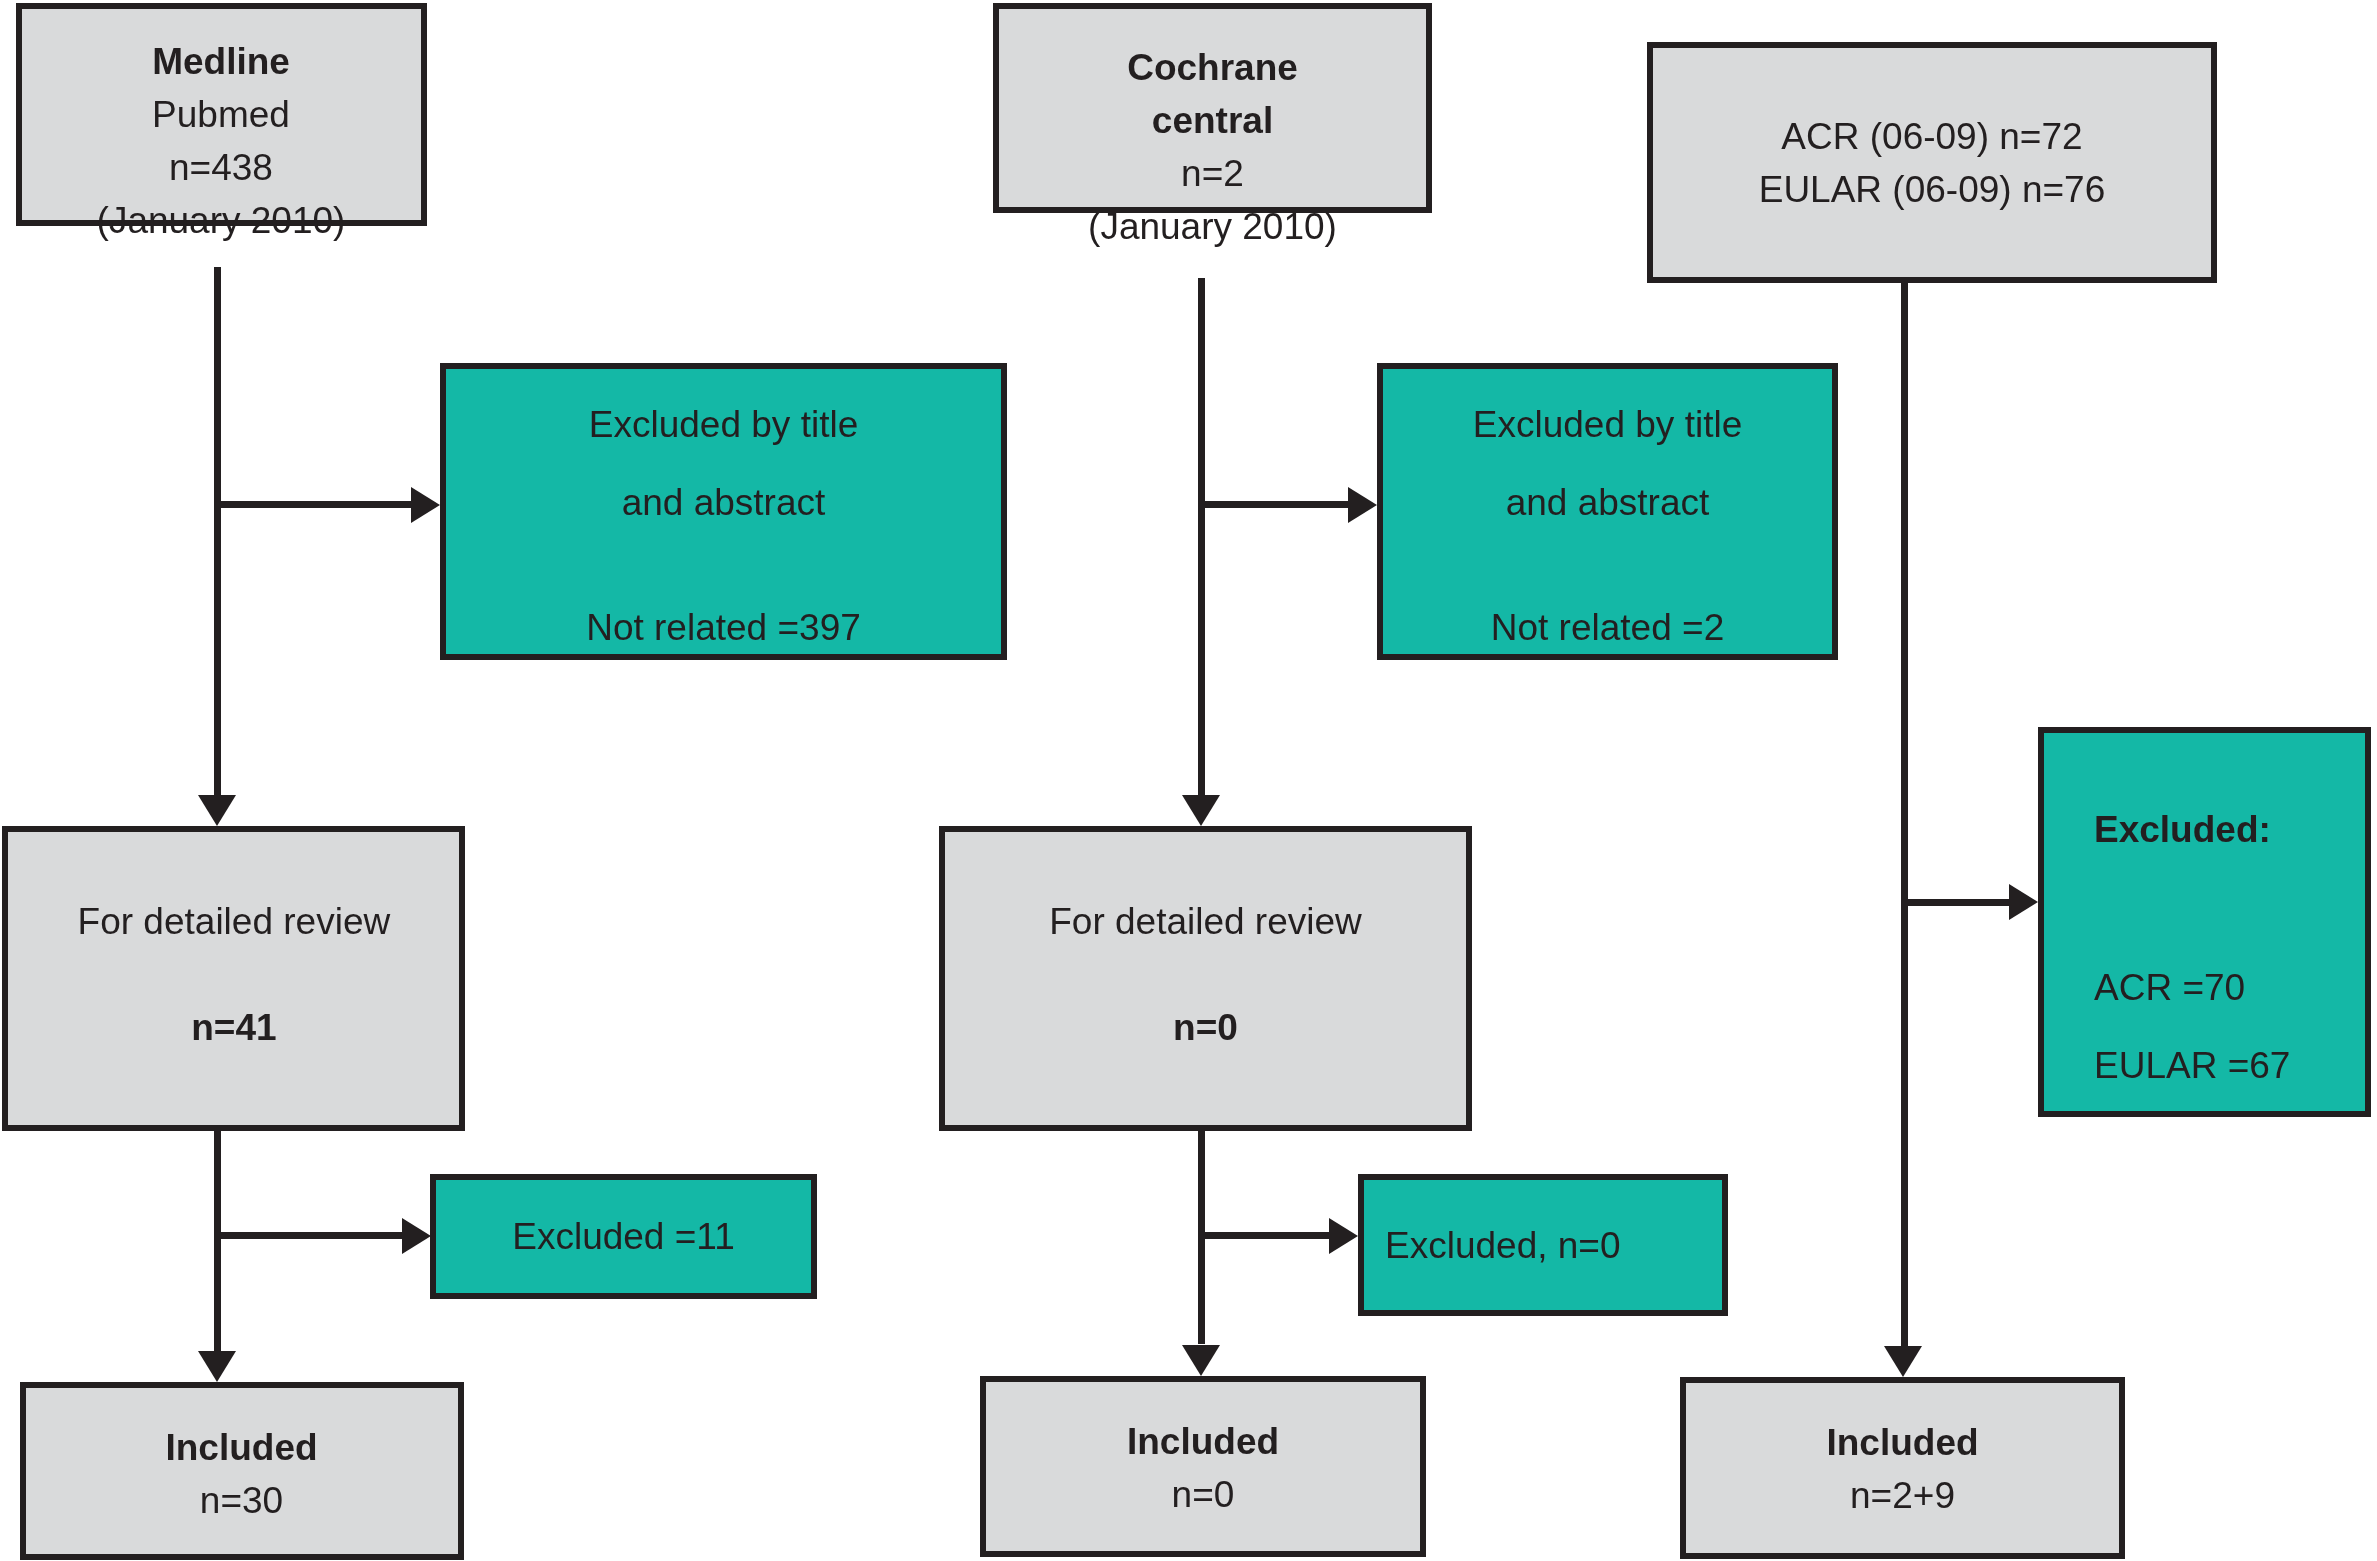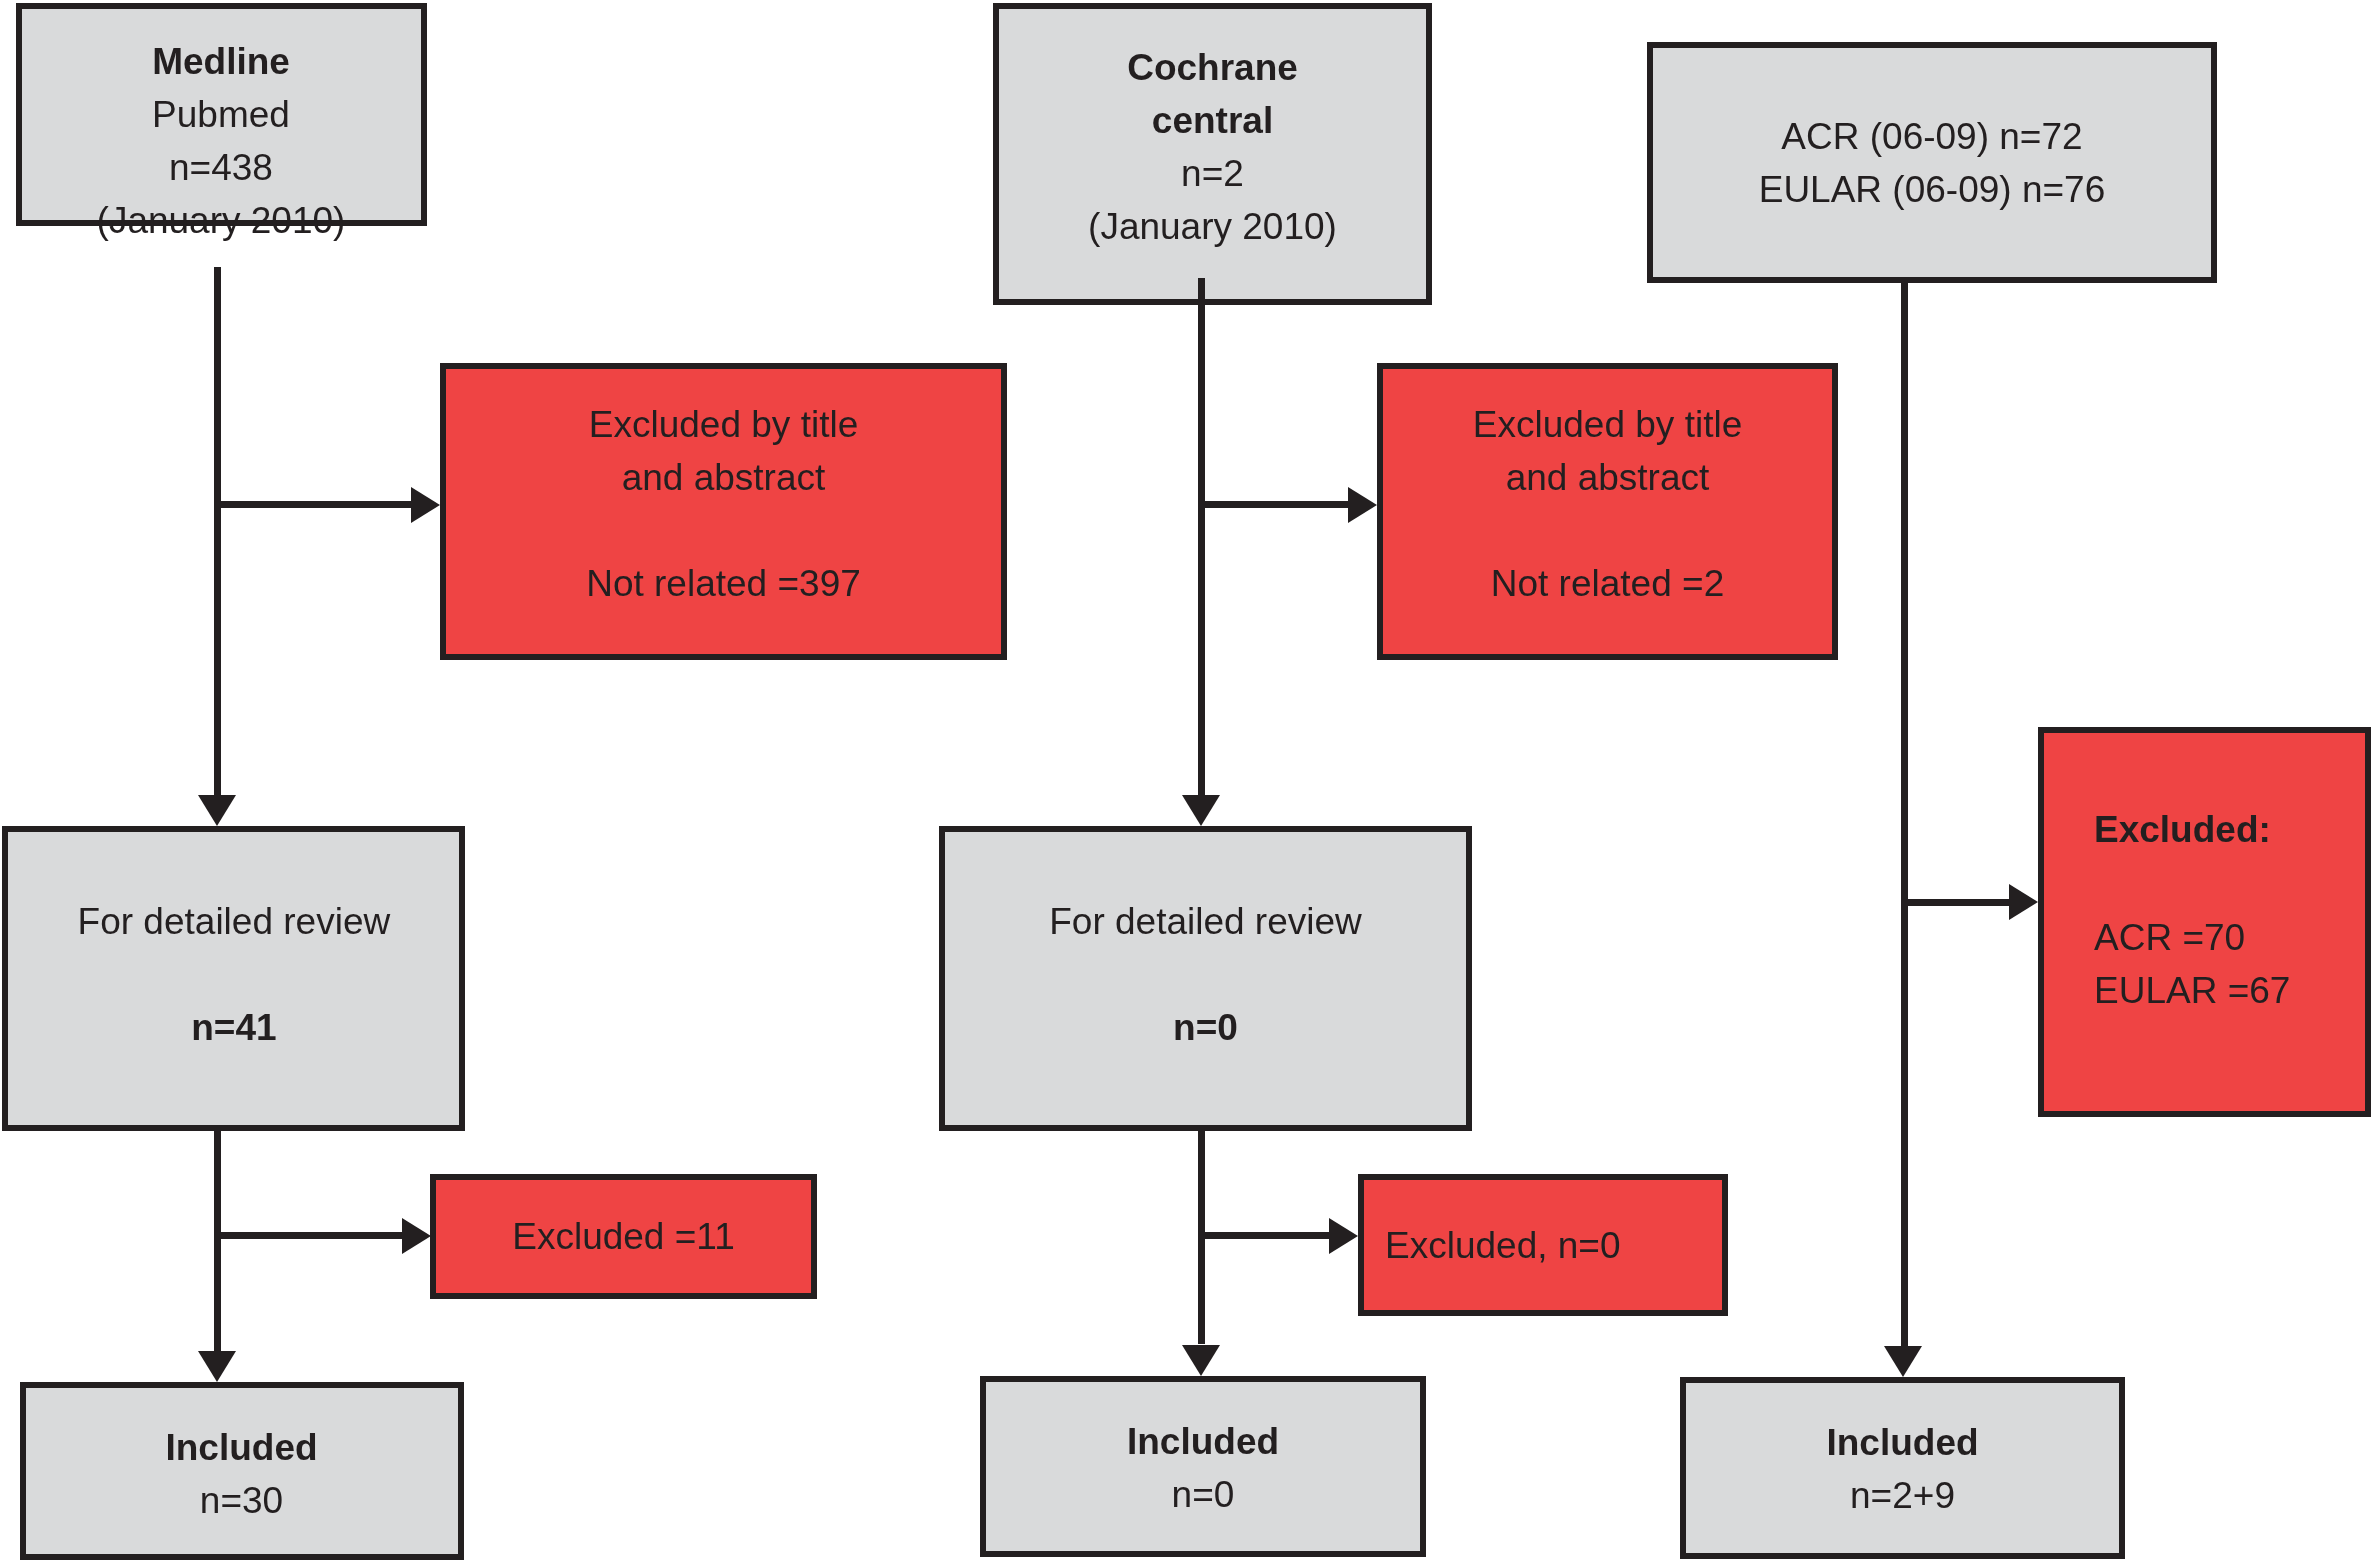--- a/index.html
+++ b/index.html
@@ -21,21 +21,21 @@
     box-sizing: border-box;
     border: 6.5px solid #231f20;
     display: flex;
     flex-direction: column;
     align-items: center;
     text-align: center;
     font-size: 37px;
     line-height: 53px;
   }
   .box.gray  { background: #d9dadb; }
-  .box.white { background: #ef4444; }
+  .box.white { background: #14b8a6; gap: 25px; }
   .box .b { font-weight: bold; }
   .box.left-align { align-items: flex-start; text-align: left; }
   .spacer { width: 100%; }
   .vline, .hline {
     position: absolute;
     background: #231f20;
   }
   .vline { width: 6.5px; }
   .hline { height: 6.5px; }
   .arrow-down {
@@ -91,21 +91,21 @@
 
   <div class="box white" style="left:430px; top:1174px; width:387px; height:125px; justify-content:center;">
     <div class="line">Excluded =11</div>
   </div>
 
   <div class="box gray" style="left:19.5px; top:1382px; width:444px; height:178px; padding-top:33px;">
     <div class="line b">Included</div>
     <div class="line">n=30</div>
   </div>
 
-  <div class="box gray" style="left:993px; top:3.3px; width:439px; height:302px; padding-top:32px;">
+  <div class="box gray" style="left:993px; top:3.3px; width:439px; height:210px; padding-top:32px;">
     <div class="line b">Cochrane</div>
     <div class="line b">central</div>
     <div class="line">n=2</div>
     <div class="line">(January 2010)</div>
   </div>
 
   <div class="vline" style="left:1198px; top:278px; height:517px;"></div>
   <div class="arrow-down" style="left:1182px; top:795px;"></div>
   <div class="hline" style="left:1201px; top:501px; width:148px;"></div>
   <div class="arrow-right" style="left:1348px; top:487px;"></div>

